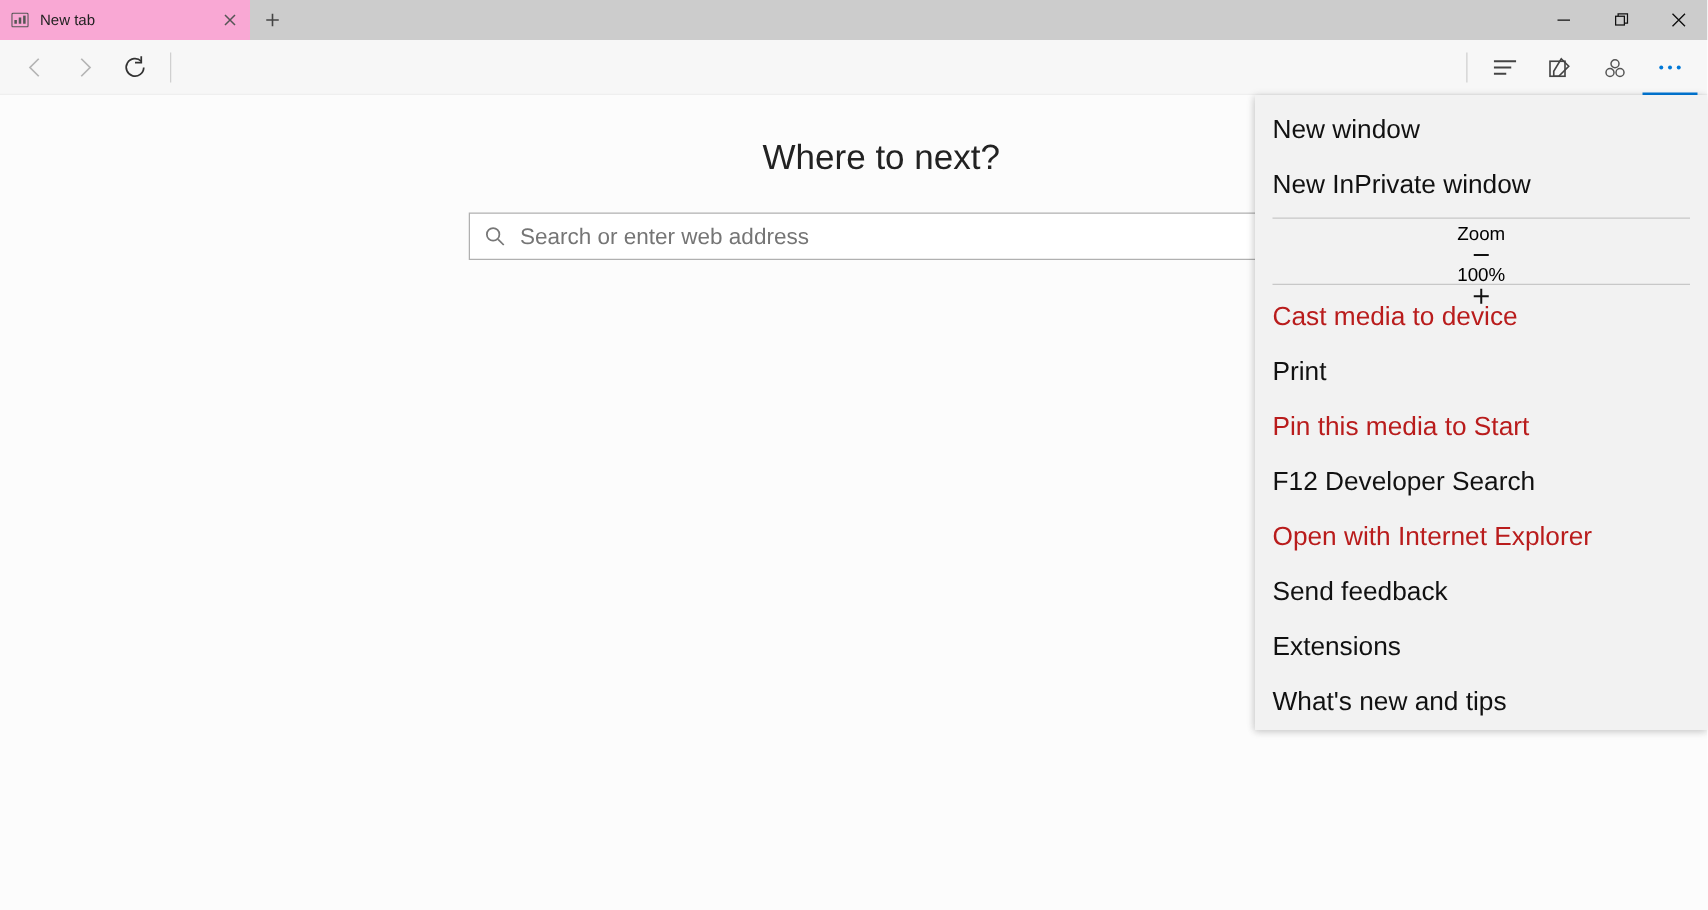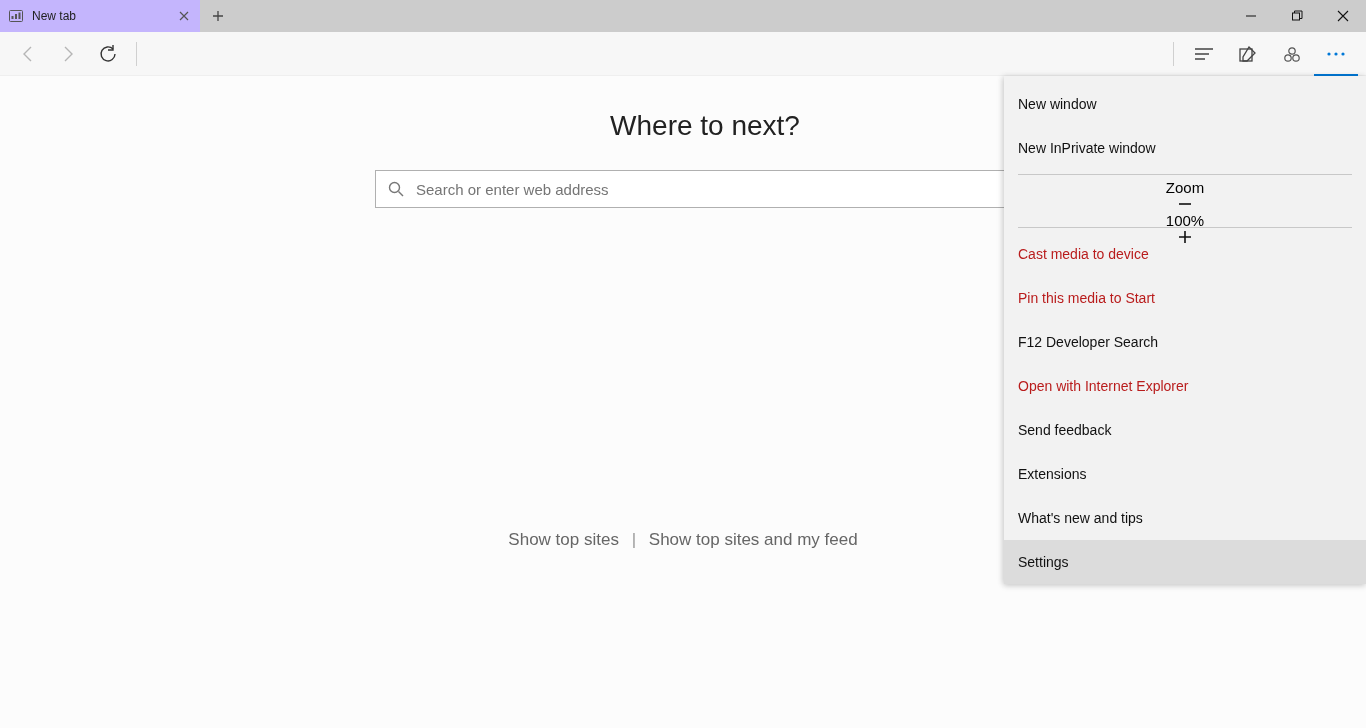--- a/index.html
+++ b/index.html
@@ -1,19 +1,19 @@
 <!DOCTYPE html>
 <html><head>
 <meta charset="utf-8">
 <style>
   html,body{margin:0;padding:0;width:1366px;height:728px;font-family:"Segoe UI","Segoe UI Light",Arial,sans-serif;background:#fff;overflow:hidden;color:#000;}
   *{box-sizing:border-box;}
   
   .tabstrip{height:32px;background:#cccccc;display:flex;align-items:stretch;}
-  .tab{width:200px;background:#c4b5fd;display:flex;align-items:center;padding:0 8px;font-size:12px;color:#222;}
+  .tab{width:200px;background:#f9a8d4;display:flex;align-items:center;padding:0 8px;font-size:12px;color:#222;}
   .tab .favicon{width:16px;height:16px;margin-right:8px;display:flex;align-items:center;justify-content:center;}
   .tab .title{flex:1;white-space:nowrap;overflow:hidden;text-overflow:ellipsis;}
   .tab .close{width:16px;height:16px;display:flex;align-items:center;justify-content:center;font-size:14px;color:#555;}
   .newtab-btn{width:36px;display:flex;align-items:center;justify-content:center;color:#333;font-size:16px;}
   .tabstrip-spacer{flex:1;}
   .win-controls{display:flex;align-items:stretch;}
   .win-btn{width:46px;display:flex;align-items:center;justify-content:center;color:#111;}
   
   .toolbar{height:44px;background:#f7f7f7;border-bottom:1px solid #efefef;display:flex;align-items:center;padding:0 8px;position:relative;}
   .nav-btn{width:40px;height:40px;display:flex;align-items:center;justify-content:center;color:#666;}
@@ -21,28 +21,28 @@
   .vsep{width:1px;height:24px;background:#d0d0d0;margin:0 8px;}
   .toolbar-spacer{flex:1;}
   .tool-right{display:flex;align-items:center;height:44px;}
   .tool-btn{width:44px;height:44px;display:flex;align-items:center;justify-content:center;color:#555;position:relative;}
   .tool-btn.active::after{content:"";position:absolute;bottom:0;left:0;right:0;height:2px;background:#0078d7;}
   
   .content{position:relative;height:calc(728px - 32px - 44px);background:#fcfcfc;padding-left:44px;}
   .heading{text-align:center;font-size:28px;font-weight:400;color:#222;padding-top:34px;}
   .search-wrap{margin:28px auto 0 auto;width:660px;display:flex;}
   .search-box{flex:1;height:38px;border:1px solid #b0b0b0;background:#fff;display:flex;align-items:center;padding:0 12px;}
-  .search-box input{flex:1;border:none;outline:none;font-size:15px;color:#ec4899;background:transparent;}
+  .search-box input{flex:1;border:none;outline:none;font-size:18px;color:#ec4899;background:transparent;}
   .search-go{width:16px;height:38px;background:#0078d7;color:#fff;display:flex;align-items:center;justify-content:center;font-size:18px;}
   .bottom-links{position:absolute;left:0;right:0;top:454px;text-align:center;font-size:17px;color:#666;}
   .bottom-links span{cursor:pointer;}
   .bl-sep{color:#999;margin:0 8px;}
   
   .menu{position:absolute;top:0;right:0;width:362px;background:#f2f2f2;box-shadow:-2px 0 6px rgba(0,0,0,0.1), 0 2px 6px rgba(0,0,0,0.15);padding:6px 0 0 0;}
-  .menu-item{height:44px;display:flex;align-items:center;padding:0 14px;font-size:14px;color:#111;}
+  .menu-item{height:44px;display:flex;align-items:center;padding:0 14px;font-size:21px;color:#111;}
   .menu-item.disabled{color:#b91c1c;}
   .menu-item.hover{background:#dcdcdc;}
   .menu-sep{height:1px;background:#c8c8c8;margin:4px 14px;}
   .zoom-row{height:44px;display:flex;align-items:center;padding:0 14px;font-size:15px;flex-direction:column;}
   .zoom-row .zlabel{flex:1;}
   .zoom-row .zbtn{width:36px;height:36px;display:flex;align-items:center;justify-content:center;color:#111;}
   .zoom-row .zval{width:58px;text-align:center;}
   svg{display:block;}
 </style>
 </head>
@@ -152,25 +152,20 @@
       </span>
       <input type="text" placeholder="Search or enter web address" style="">
     </div>
     <div class="search-go">
       <svg width="12" height="12" viewBox="0 0 12 12">
           <path d="M1 6 H10 M6 2 L10 6 L6 10" fill="none" stroke="#fff" stroke-width="1.5"></path>
         </svg>
     </div>
   </div>
 
-  <div class="bottom-links">
-    <span>Show top sites</span>
-    <span class="bl-sep">|</span>
-    <span>Show top sites and my feed</span>
-  </div>
 
   <div class="menu">
     <div class="menu-item">New window</div>
     <div class="menu-item">New InPrivate window</div>
     <div class="menu-sep"></div>
     <div class="zoom-row">
       <span class="zlabel">Zoom</span>
       <span class="zbtn">
         <svg width="16" height="16" viewBox="0 0 16 16">
             <path d="M2 8 H14" stroke="#111" stroke-width="1.6"></path>
@@ -178,21 +173,21 @@
       </span>
       <span class="zval">100%</span>
       <span class="zbtn">
         <svg width="16" height="16" viewBox="0 0 16 16">
             <path d="M2 8 H14 M8 2 V14" stroke="#111" stroke-width="1.6"></path>
           </svg>
       </span>
     </div>
     <div class="menu-sep"></div>
     <div class="menu-item disabled">Cast media to device</div>
+    <div class="menu-item">Print</div>
     <div class="menu-item disabled">Pin this media to Start</div>
     <div class="menu-item">F12 Developer Search</div>
     <div class="menu-item disabled">Open with Internet Explorer</div>
     <div class="menu-item">Send feedback</div>
     <div class="menu-item">Extensions</div>
     <div class="menu-item">What's new and tips</div>
-    <div class="menu-item hover">Settings</div>
   </div>
 </div>
 
 </body></html>

